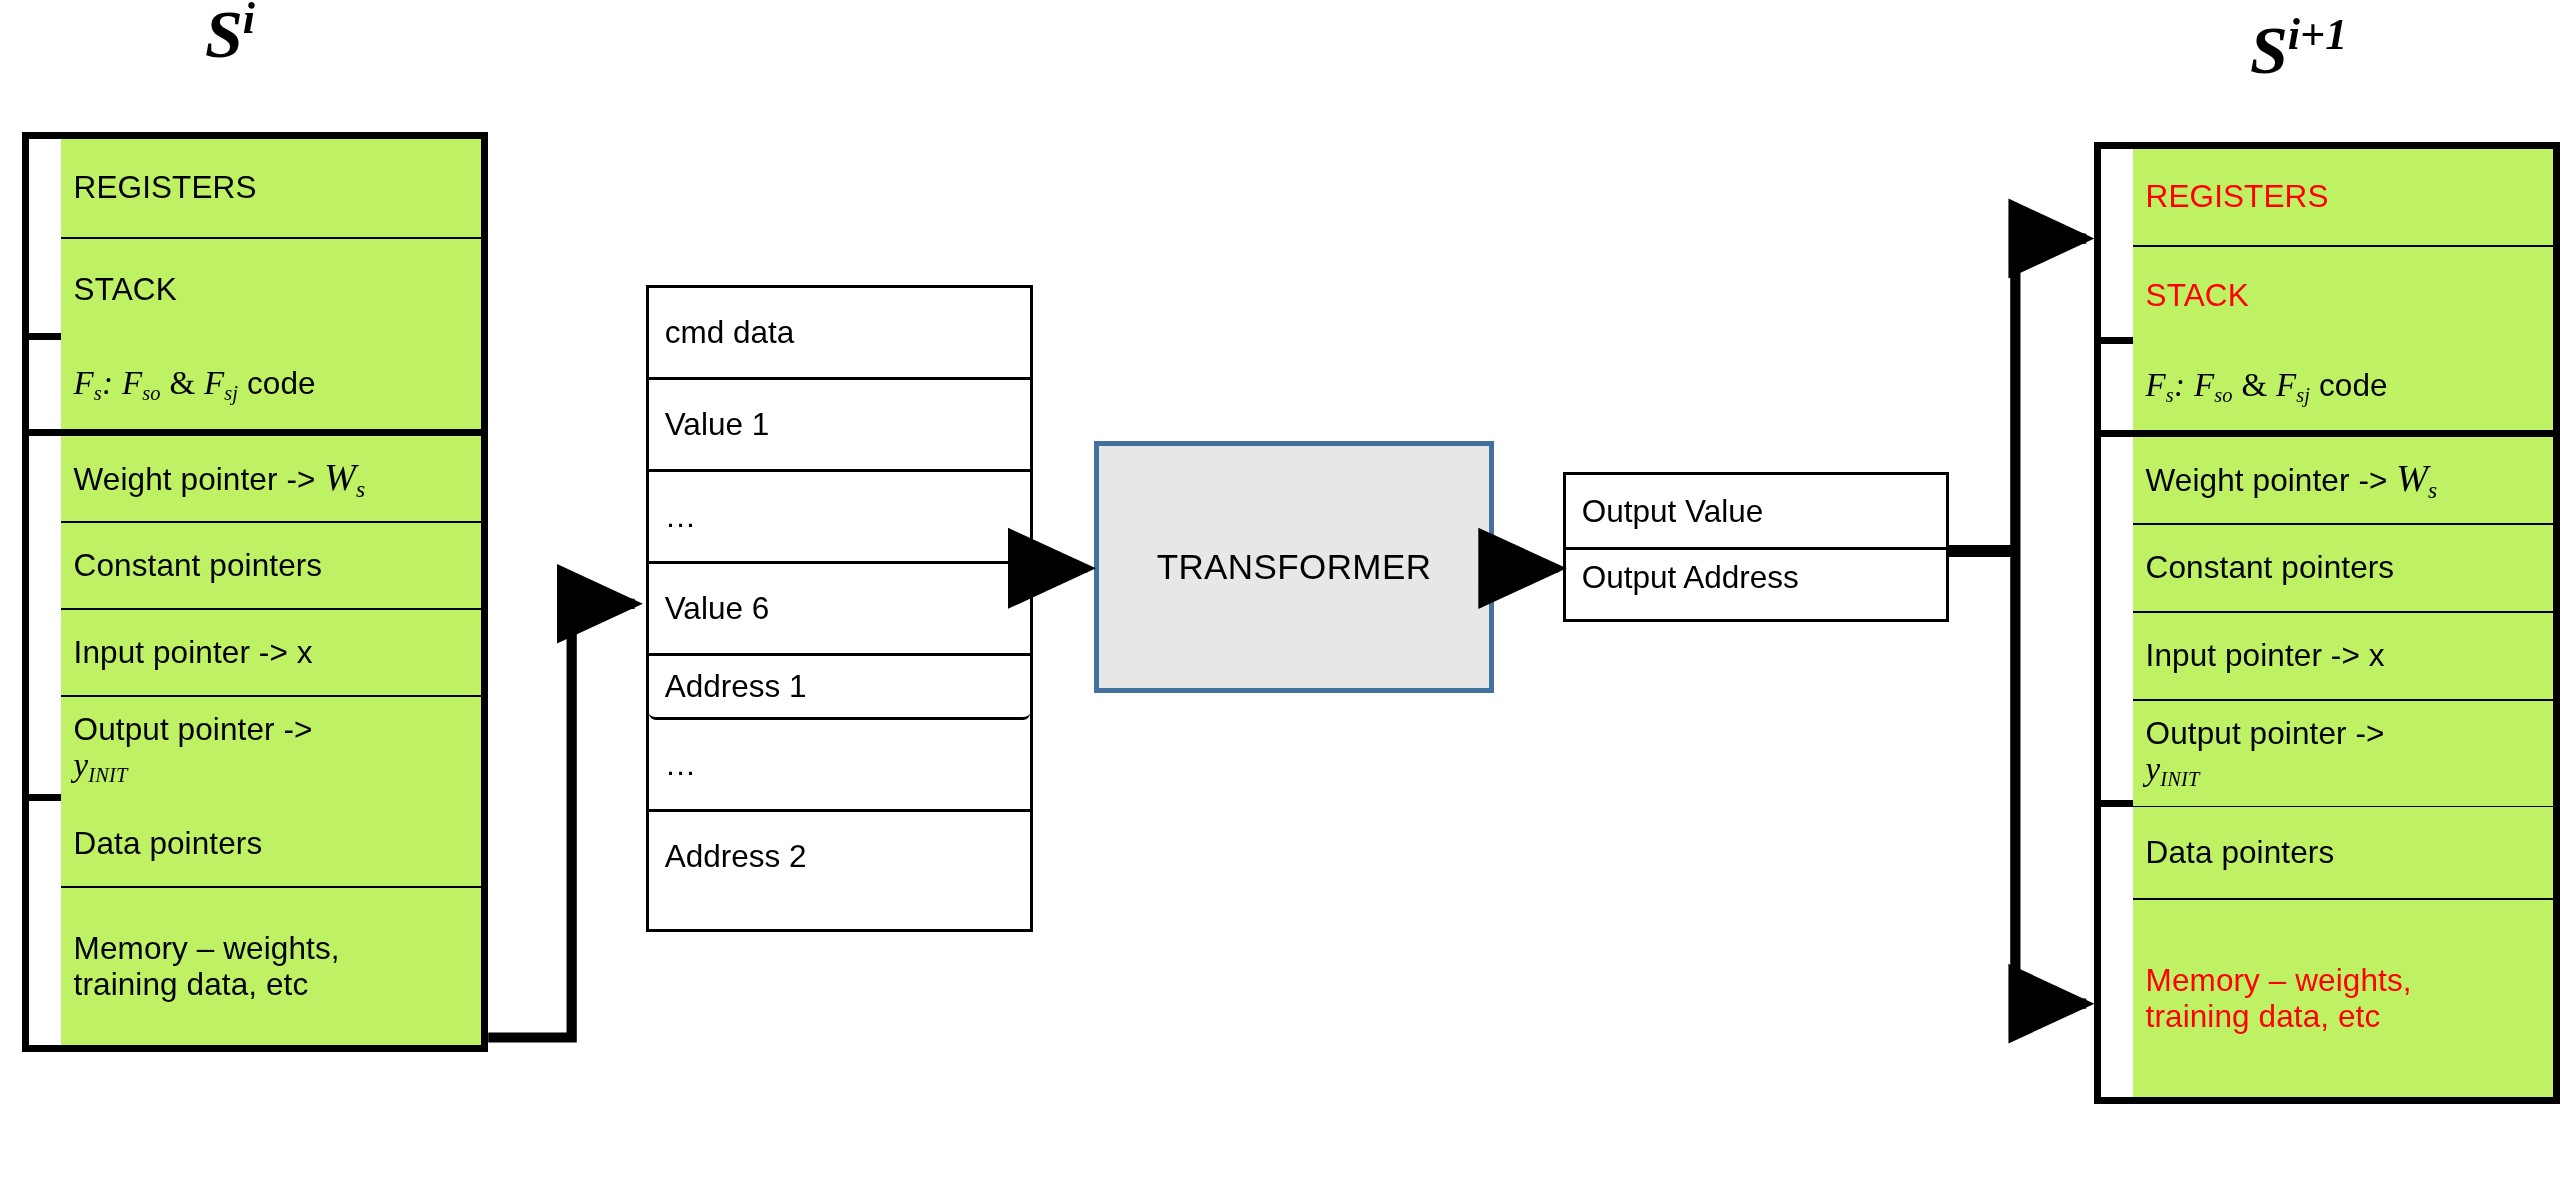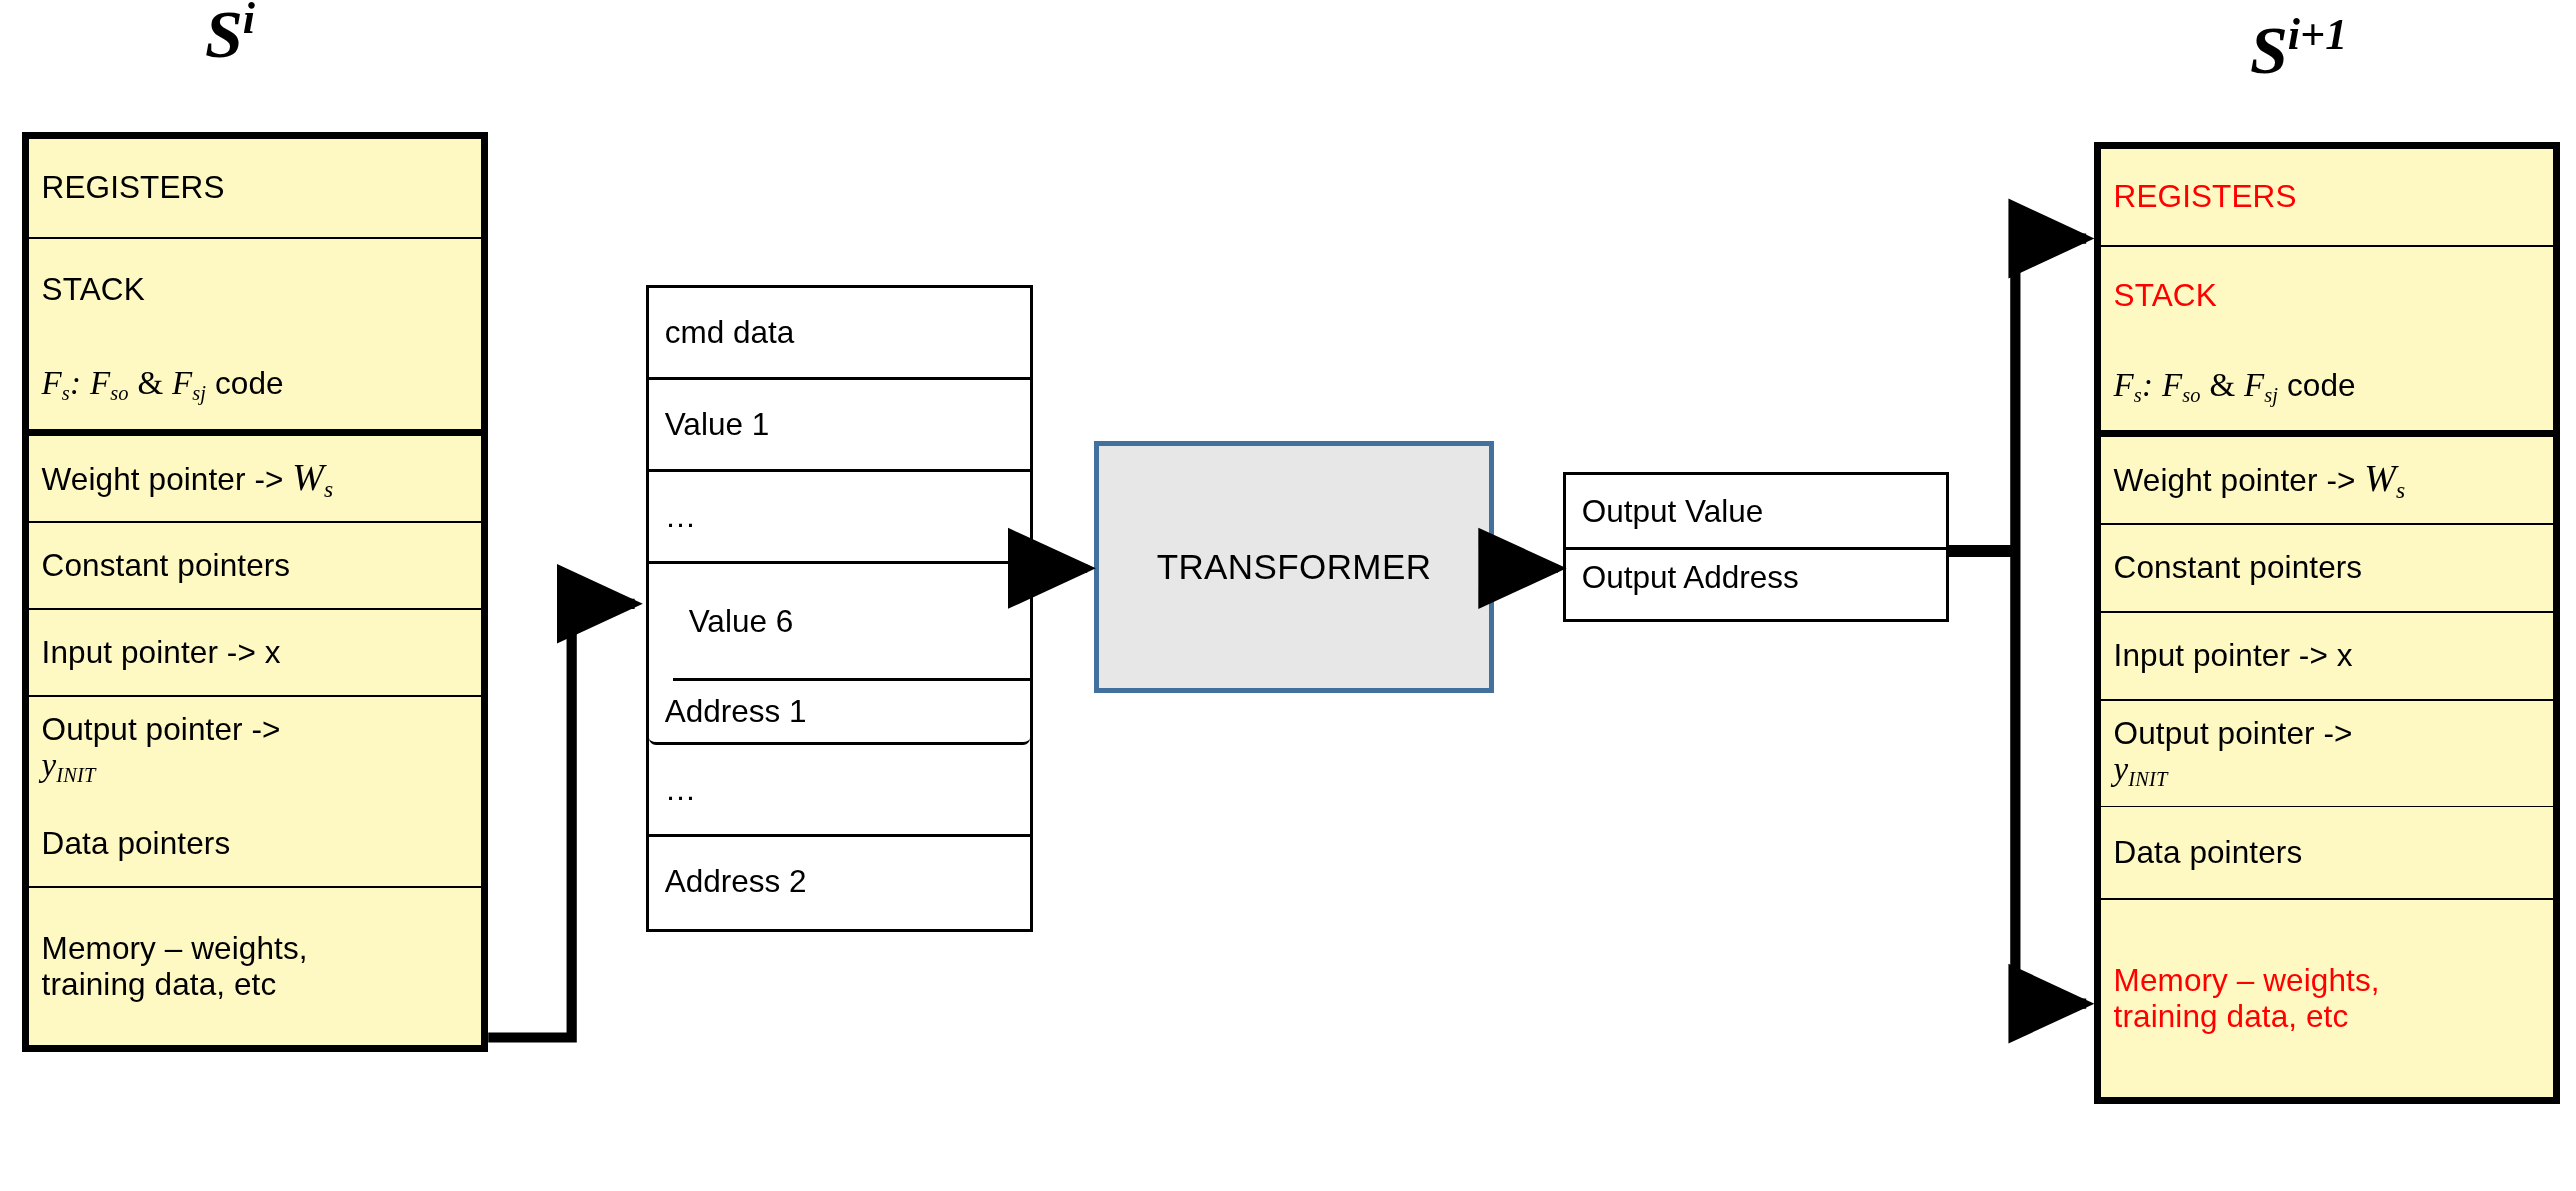--- a/index.html
+++ b/index.html
@@ -10,22 +10,22 @@
 
   
   .state-title{position:absolute;font-family:"Liberation Serif",serif;
     font-weight:bold;font-style:italic;font-size:68px;line-height:1;white-space:nowrap;}
   .state-title .sup{font-size:44px;vertical-align:super;font-style:italic;}
 
   
   .state-box{position:absolute;box-sizing:border-box;border:7px solid #000;background:#fff;}
   .grp{box-sizing:border-box;border-bottom:7px solid #000;}
   .grp:last-child{border-bottom:none;}
-  .row{box-sizing:border-box;border-bottom:2.4px solid #000;background:#fef9c3;
-       display:flex;align-items:center;padding:0 12.6px;}
+  .row{box-sizing:border-box;border-bottom:2.4px solid #000;background:#bef264;
+       display:flex;align-items:center;padding:0 12.6px;margin-left:32px;}
   .grp .row:last-child{border-bottom:none;}
   .row .txt{font-size:31.5px;line-height:1.12;letter-spacing:0.1px;}
   .row .txt.red{color:#FF0000;}
 
   
   .mi{font-family:"Liberation Serif",serif;font-style:italic;font-size:33px;}
   .mi sub{font-style:italic;font-size:0.62em;vertical-align:-0.28em;}
   .amp{font-family:"Liberation Serif",serif;font-size:33px;}
 
   
@@ -119,21 +119,21 @@
   <div class="token-box" style="left:646px; top:285px; width:387px; height:647px;">
     <div class="token-row" style="height:92px;">
       <span class="txt">cmd data</span>
     </div>
     <div class="token-row" style="height:92px;">
       <span class="txt">Value 1</span>
     </div>
     <div class="token-row" style="height:92px;">
       <span class="txt">…</span>
     </div>
-    <div class="token-row" style="height:117px;margin-left:24px;">
+    <div class="token-row" style="height:92px;">
       <span class="txt">Value 6</span>
     </div>
     <div class="token-row" style="height:64px;border-radius:7px;">
       <span class="txt">Address 1</span>
     </div>
     <div class="token-row" style="height:92px;">
       <span class="txt">…</span>
     </div>
     <div class="token-row" style="height:88px;">
       <span class="txt">Address 2</span>

